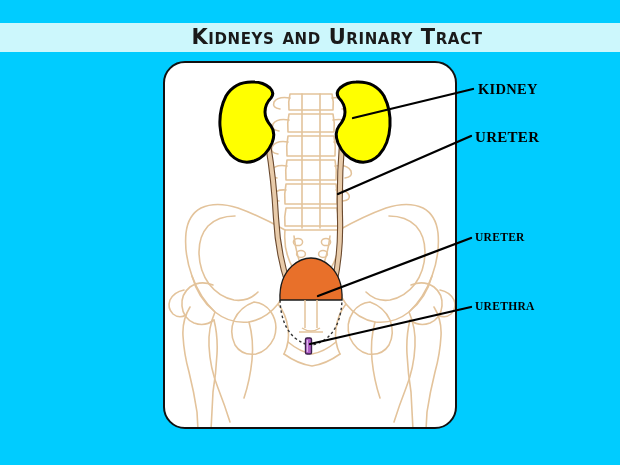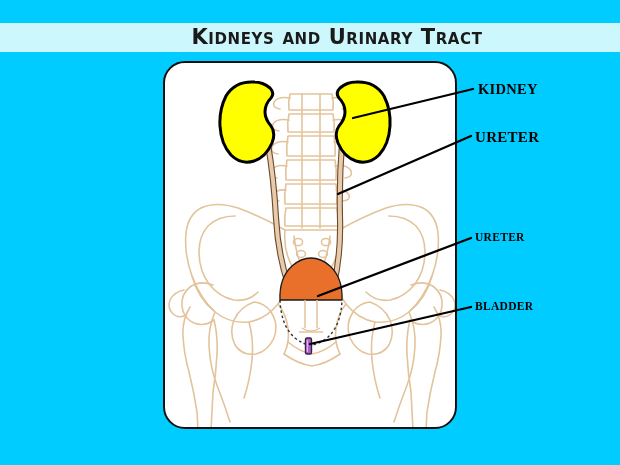--- a/index.html
+++ b/index.html
@@ -226,15 +226,15 @@
       <line x1="353" y1="118" x2="473" y2="89"></line>
       <line x1="338" y1="194" x2="471" y2="136"></line>
       <line x1="318" y1="296" x2="471" y2="238"></line>
       <line x1="310" y1="344" x2="471" y2="307"></line>
     </g>
   </svg>
 
   <div class="label" id="label-kidney">KIDNEY</div>
   <div class="label" id="label-ureter">URETER</div>
   <div class="label" id="label-bladder">URETER</div>
-  <div class="label" id="label-urethra">BLADDER</div>
+  <div class="label" id="label-urethra">URETHRA</div>
 
 </div>
 
 </body></html>

